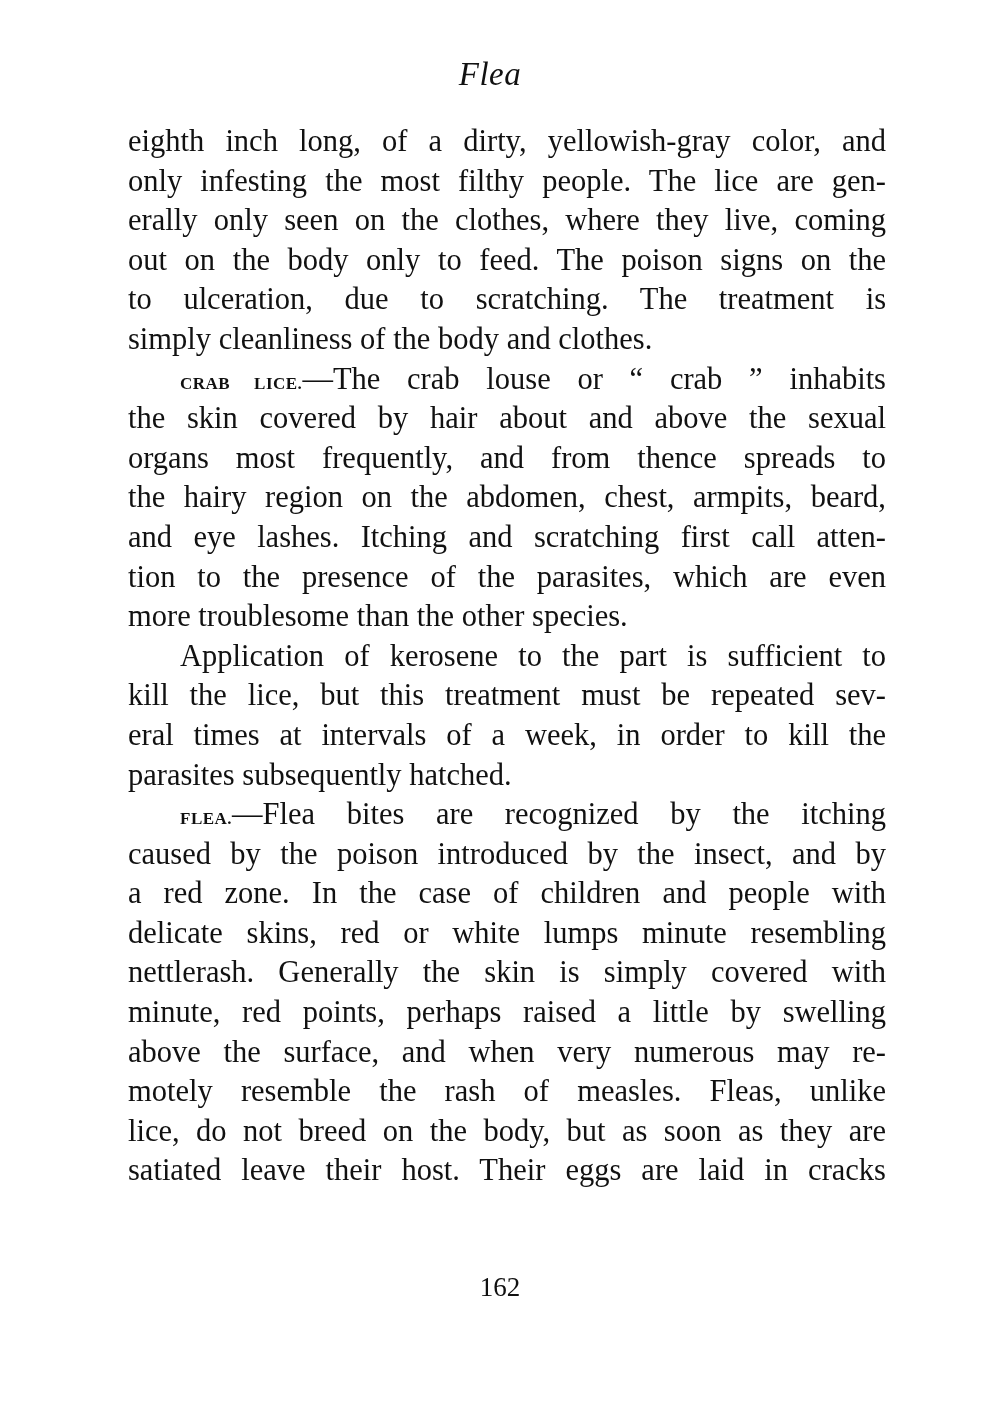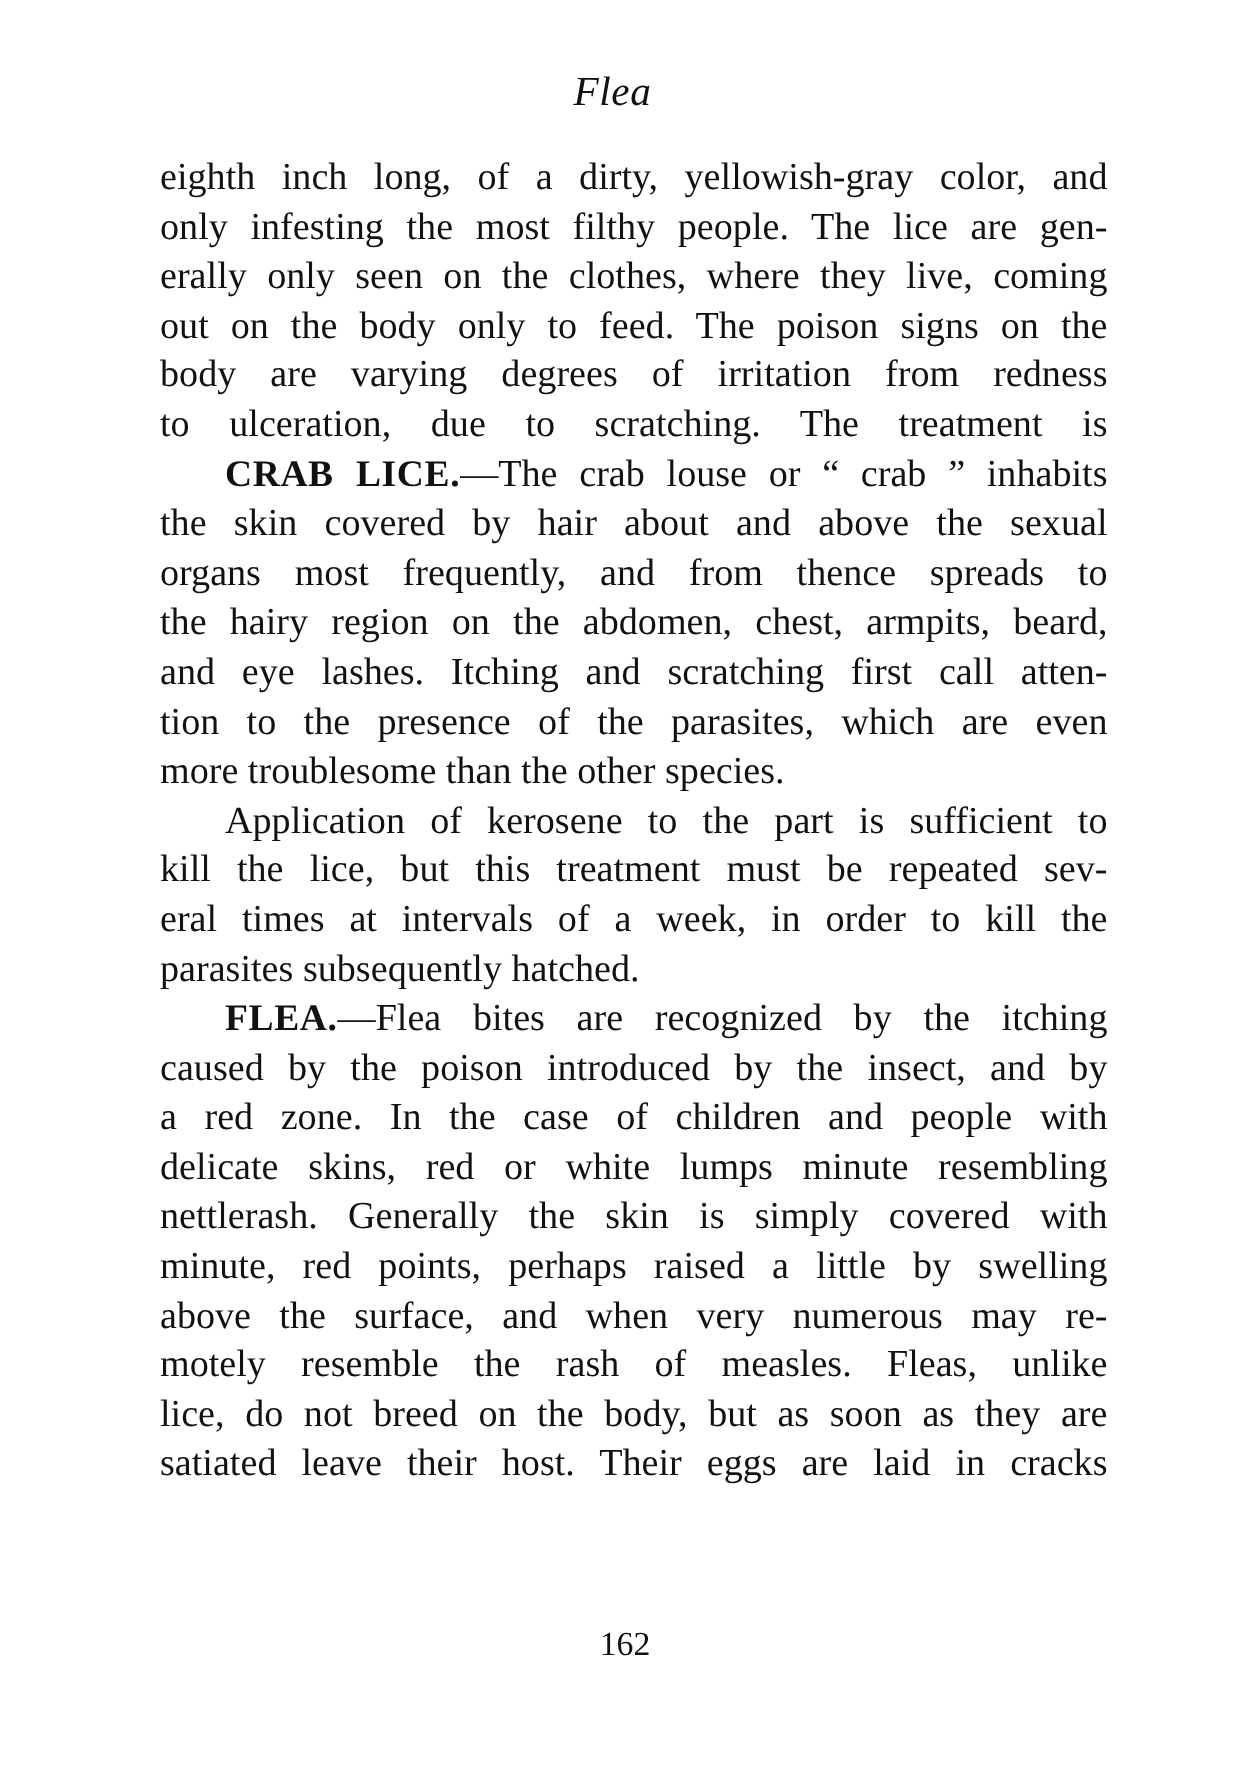--- a/index.html
+++ b/index.html
@@ -5,38 +5,38 @@
   html, body { margin: 0; padding: 0; background: #ffffff; }
   body { width: 1000px; height: 1423px; position: relative; overflow: hidden;
          font-family: "Liberation Serif", "DejaVu Serif", serif; color: #111; }
   .header { position: absolute; top: 56px; left: 0; width: 980px; text-align: center;
             font-style: italic; font-size: 33px; letter-spacing: 0.5px; }
   .text { position: absolute; top: 122px; left: 128px; width: 758px; }
   .line { font-size: 30.5px; line-height: 39.6px; height: 39.6px; white-space: nowrap;
           text-align: justify; text-align-last: justify; }
   .line.last { text-align-last: left; }
   .line.indent { padding-left: 52px; }
-  .head { font-weight: bold; font-size: 30px; letter-spacing: 0.5px; }
+  .head { font-weight: bold; font-size: 17px; letter-spacing: 0.5px; }
   .footer { position: absolute; top: 1272px; left: 0; width: 1000px; text-align: center;
-            font-size: 27px; margin-top: 28px; }
+            font-size: 27px; }
 </style>
 </head>
 <body>
 
 <div class="header">Flea</div>
 
 <div class="text">
 
   <div>
     <div class="line">eighth inch long, of a dirty, yellowish-gray color, and</div>
     <div class="line">only infesting the most filthy people.  The lice are gen-</div>
     <div class="line">erally only seen on the clothes, where they live, coming</div>
     <div class="line">out on the body only to feed.  The poison signs on the</div>
-    <div class="line">body are varying degrees of irritation from redness</div>
     <div class="line">to ulceration, due to scratching.  The treatment is</div>
+    <div class="line last">simply cleanliness of the body and clothes.</div>
   </div>
 
   <div>
     <div class="line indent"><span class="head">CRAB LICE.</span><span>—The crab louse or “ crab ” inhabits</span></div>
     <div class="line">the skin covered by hair about and above the sexual</div>
     <div class="line">organs most frequently, and from thence spreads to</div>
     <div class="line">the hairy region on the abdomen, chest, armpits, beard,</div>
     <div class="line">and eye lashes.  Itching and scratching first call atten-</div>
     <div class="line">tion to the presence of the parasites, which are even</div>
     <div class="line last">more troublesome than the other species.</div>

